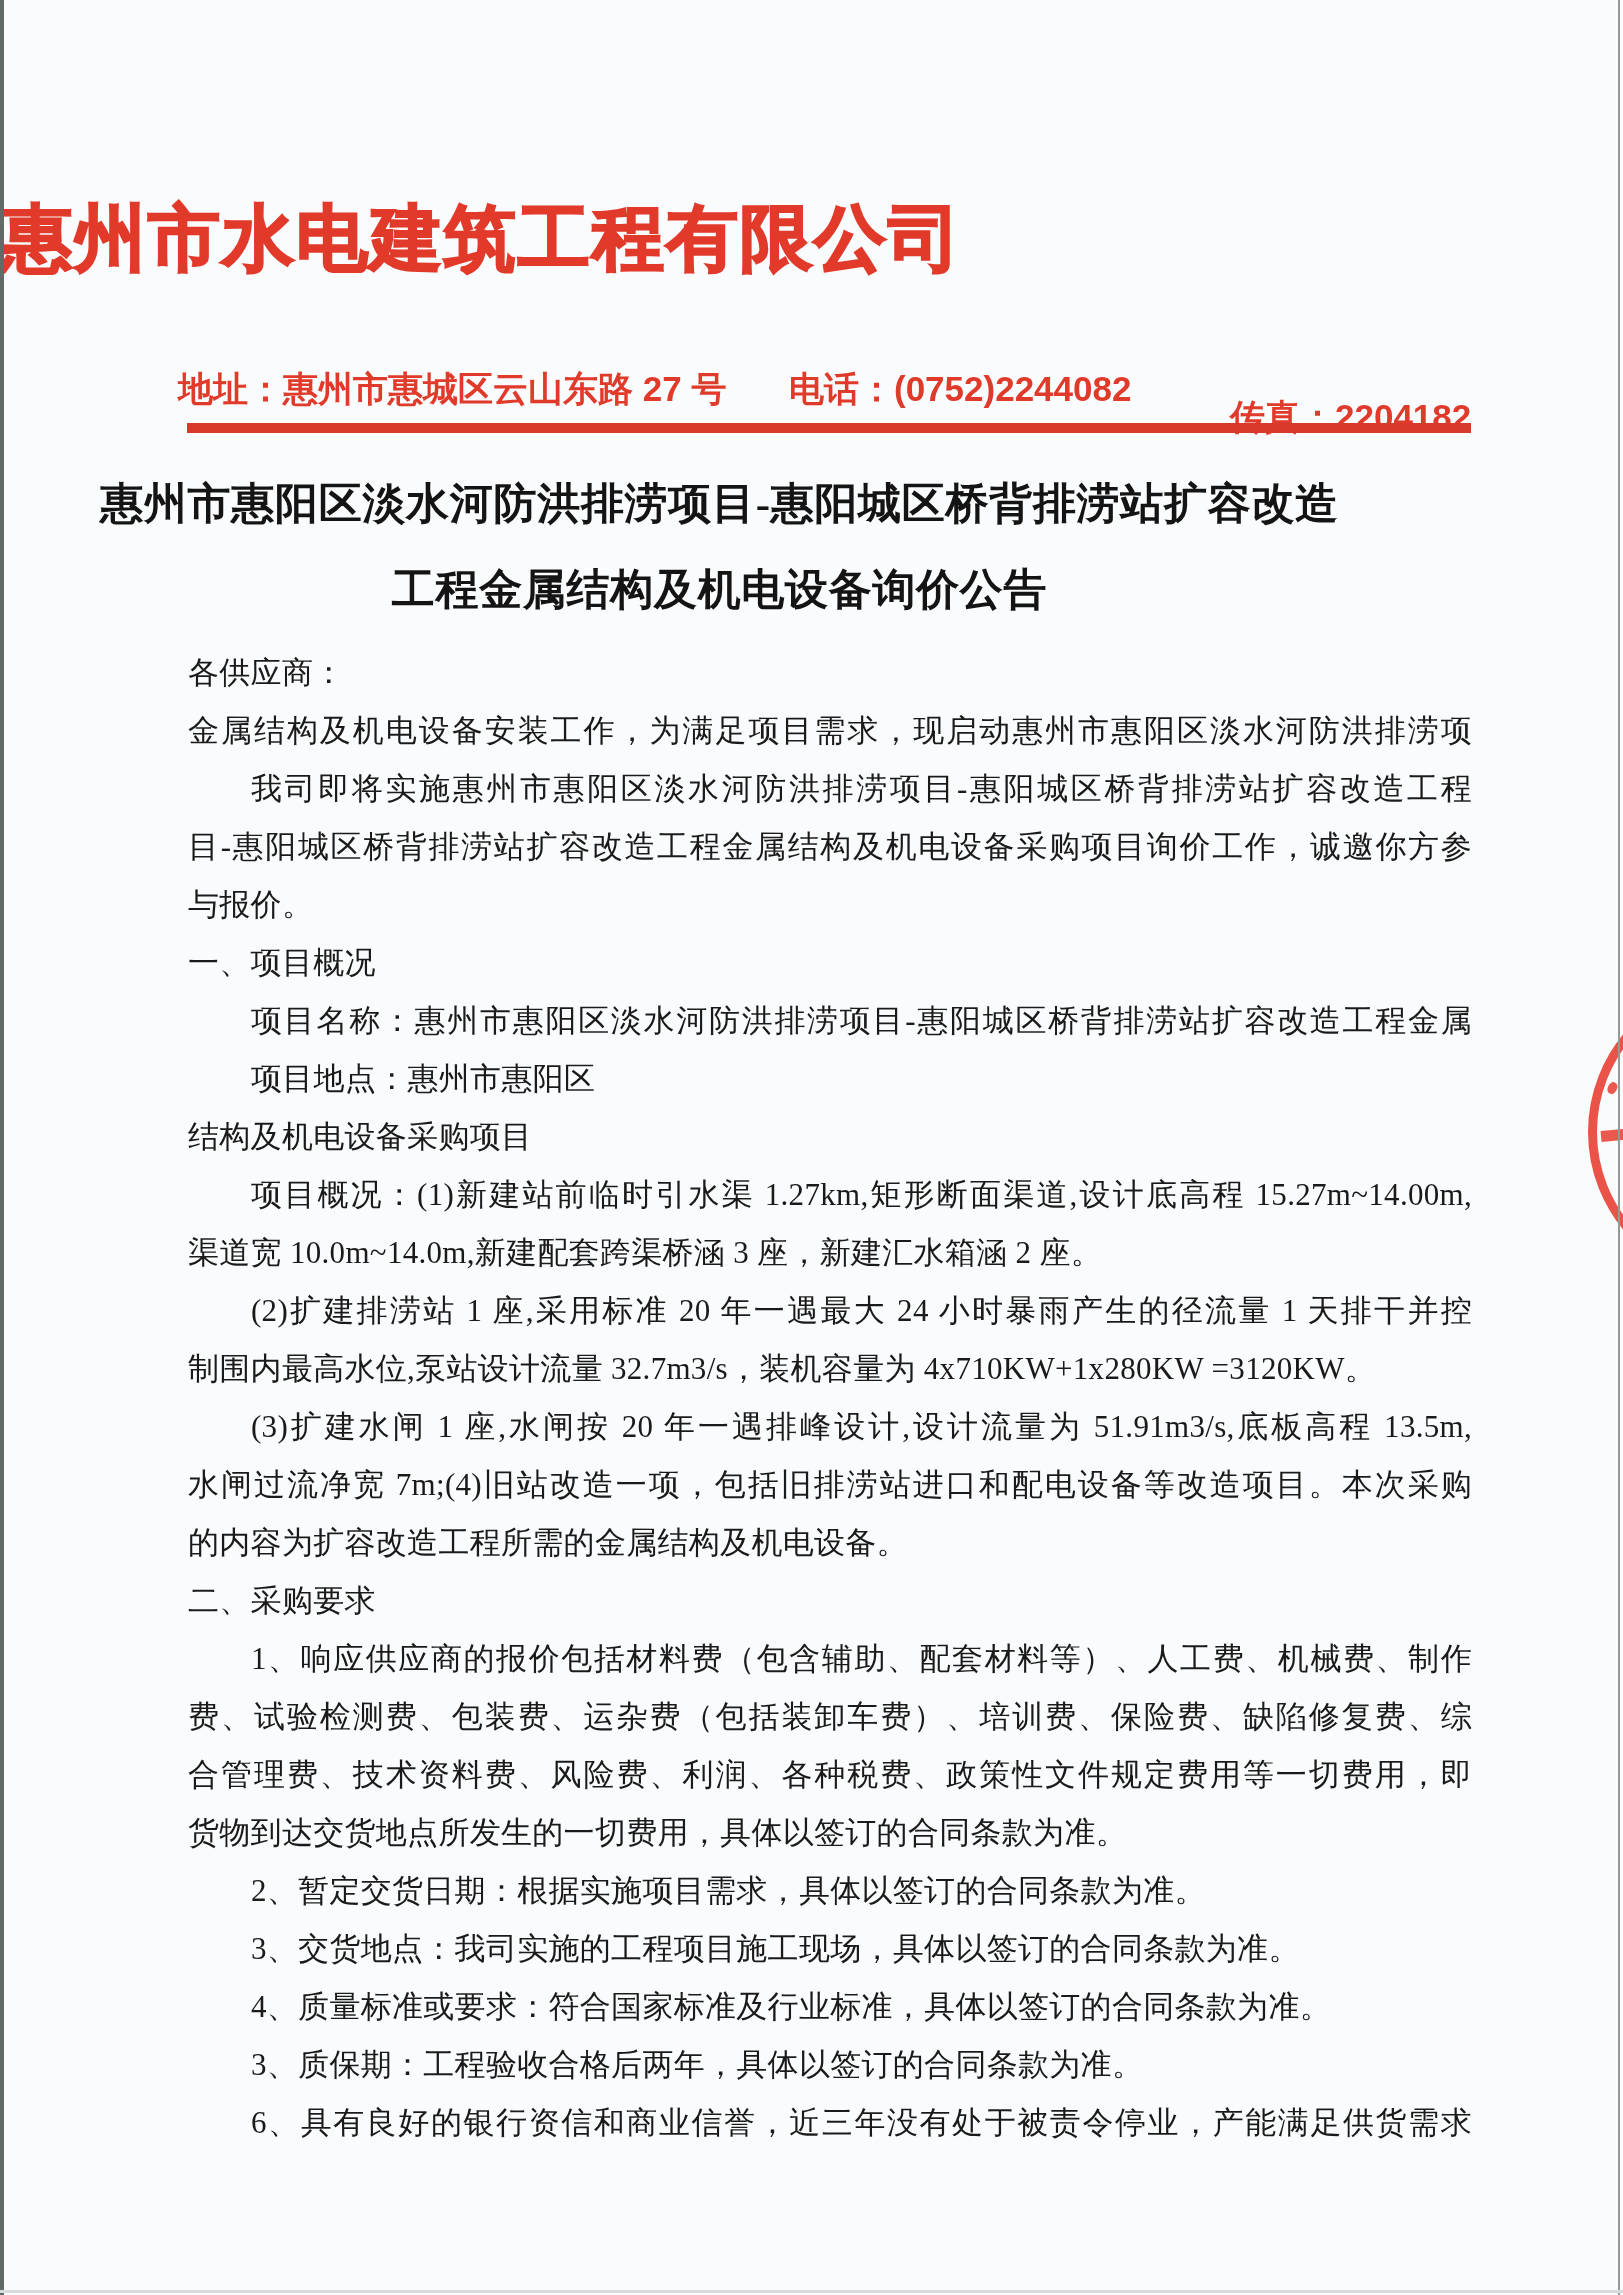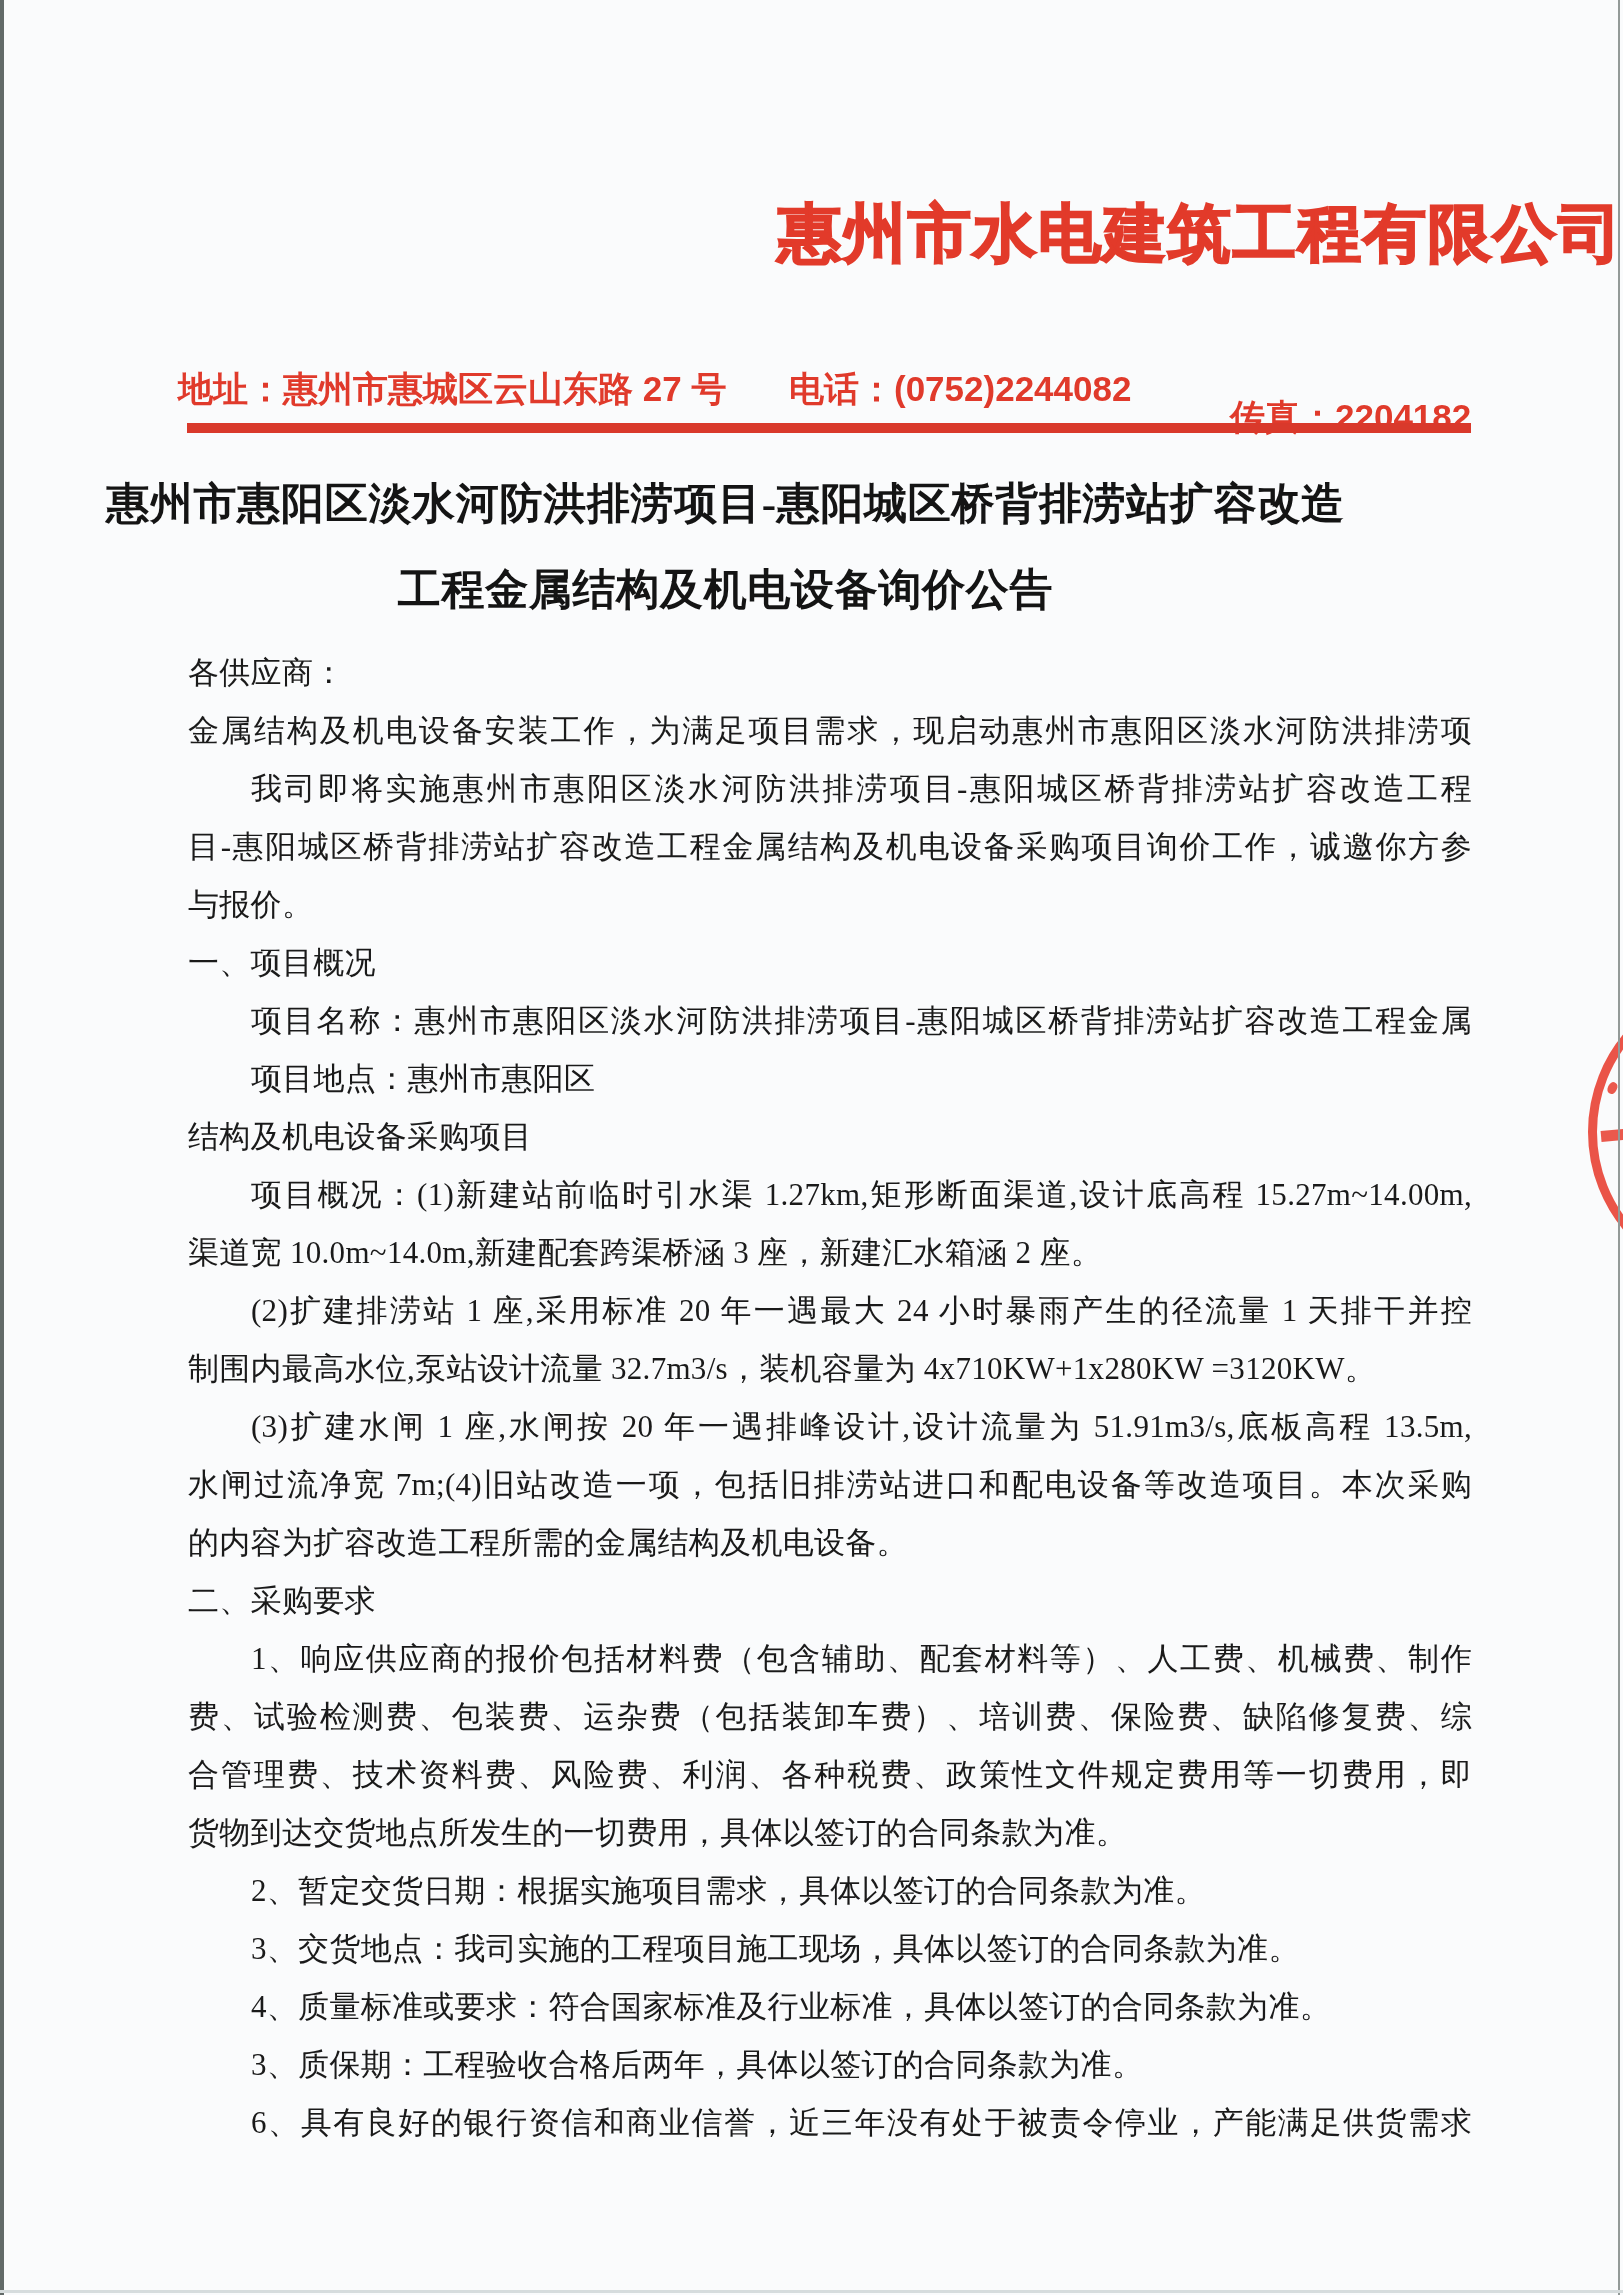--- a/index.html
+++ b/index.html
@@ -11,38 +11,38 @@
     font-family:"Liberation Serif","DejaVu Serif",serif;
   }
   
   .edge-left{position:absolute;left:0;top:0;width:3.9px;height:2295px;background:#626a68;z-index:9;}
   .edge-right{position:absolute;left:1618px;top:0;width:2px;height:2295px;background:#939a98;z-index:9;}
   .edge-bottom{position:absolute;left:0;top:2290px;width:1623px;height:2.6px;background:#d6dcdd;z-index:9;}
 
   
   .company-name{
     position:absolute;top:191px;left:0;width:1623px;
-    text-align:right;
+    text-align:left;
     font-family:"Liberation Sans","DejaVu Sans",sans-serif;
-    font-weight:bold;font-size:63px;letter-spacing:2px;
+    font-weight:bold;font-size:72px;letter-spacing:2px;
     color:#e23a2a;
     -webkit-text-stroke:2px #e23a2a;
   }
   .address-row{position:absolute;top:366px;left:0;width:1623px;height:46px;
     font-family:"Liberation Sans","DejaVu Sans",sans-serif;
     font-weight:bold;font-size:35px;color:#e03a2b;}
   .addr-part{position:absolute;top:0;white-space:nowrap;}
   .addr-address{left:178px;text-align:center;}
   .addr-phone{left:789px;}
   .addr-fax{left:1230px;margin-top:28px;}
   .red-rule{position:absolute;top:423px;left:187px;width:1284px;height:9.8px;background:#d9392b;}
 
   
   .doc-title{position:absolute;top:461px;left:0;width:1439px;text-align:center;
-    color:#141414;font-weight:bold;font-size:43px;padding-left:6px;}
+    color:#141414;font-weight:bold;font-size:43px;}
   .doc-title .tline{height:86px;line-height:86px;letter-spacing:0.7px;}
 
   
   .body-text{position:absolute;top:644px;left:188px;width:1284px;
     font-size:31px;color:#1a1a1a;}
   .bline{height:58px;line-height:58px;letter-spacing:0.3px;}
   .bline.ind{padding-left:63px;}
   .bline.just{text-align:justify;text-align-last:justify;}
 
   

